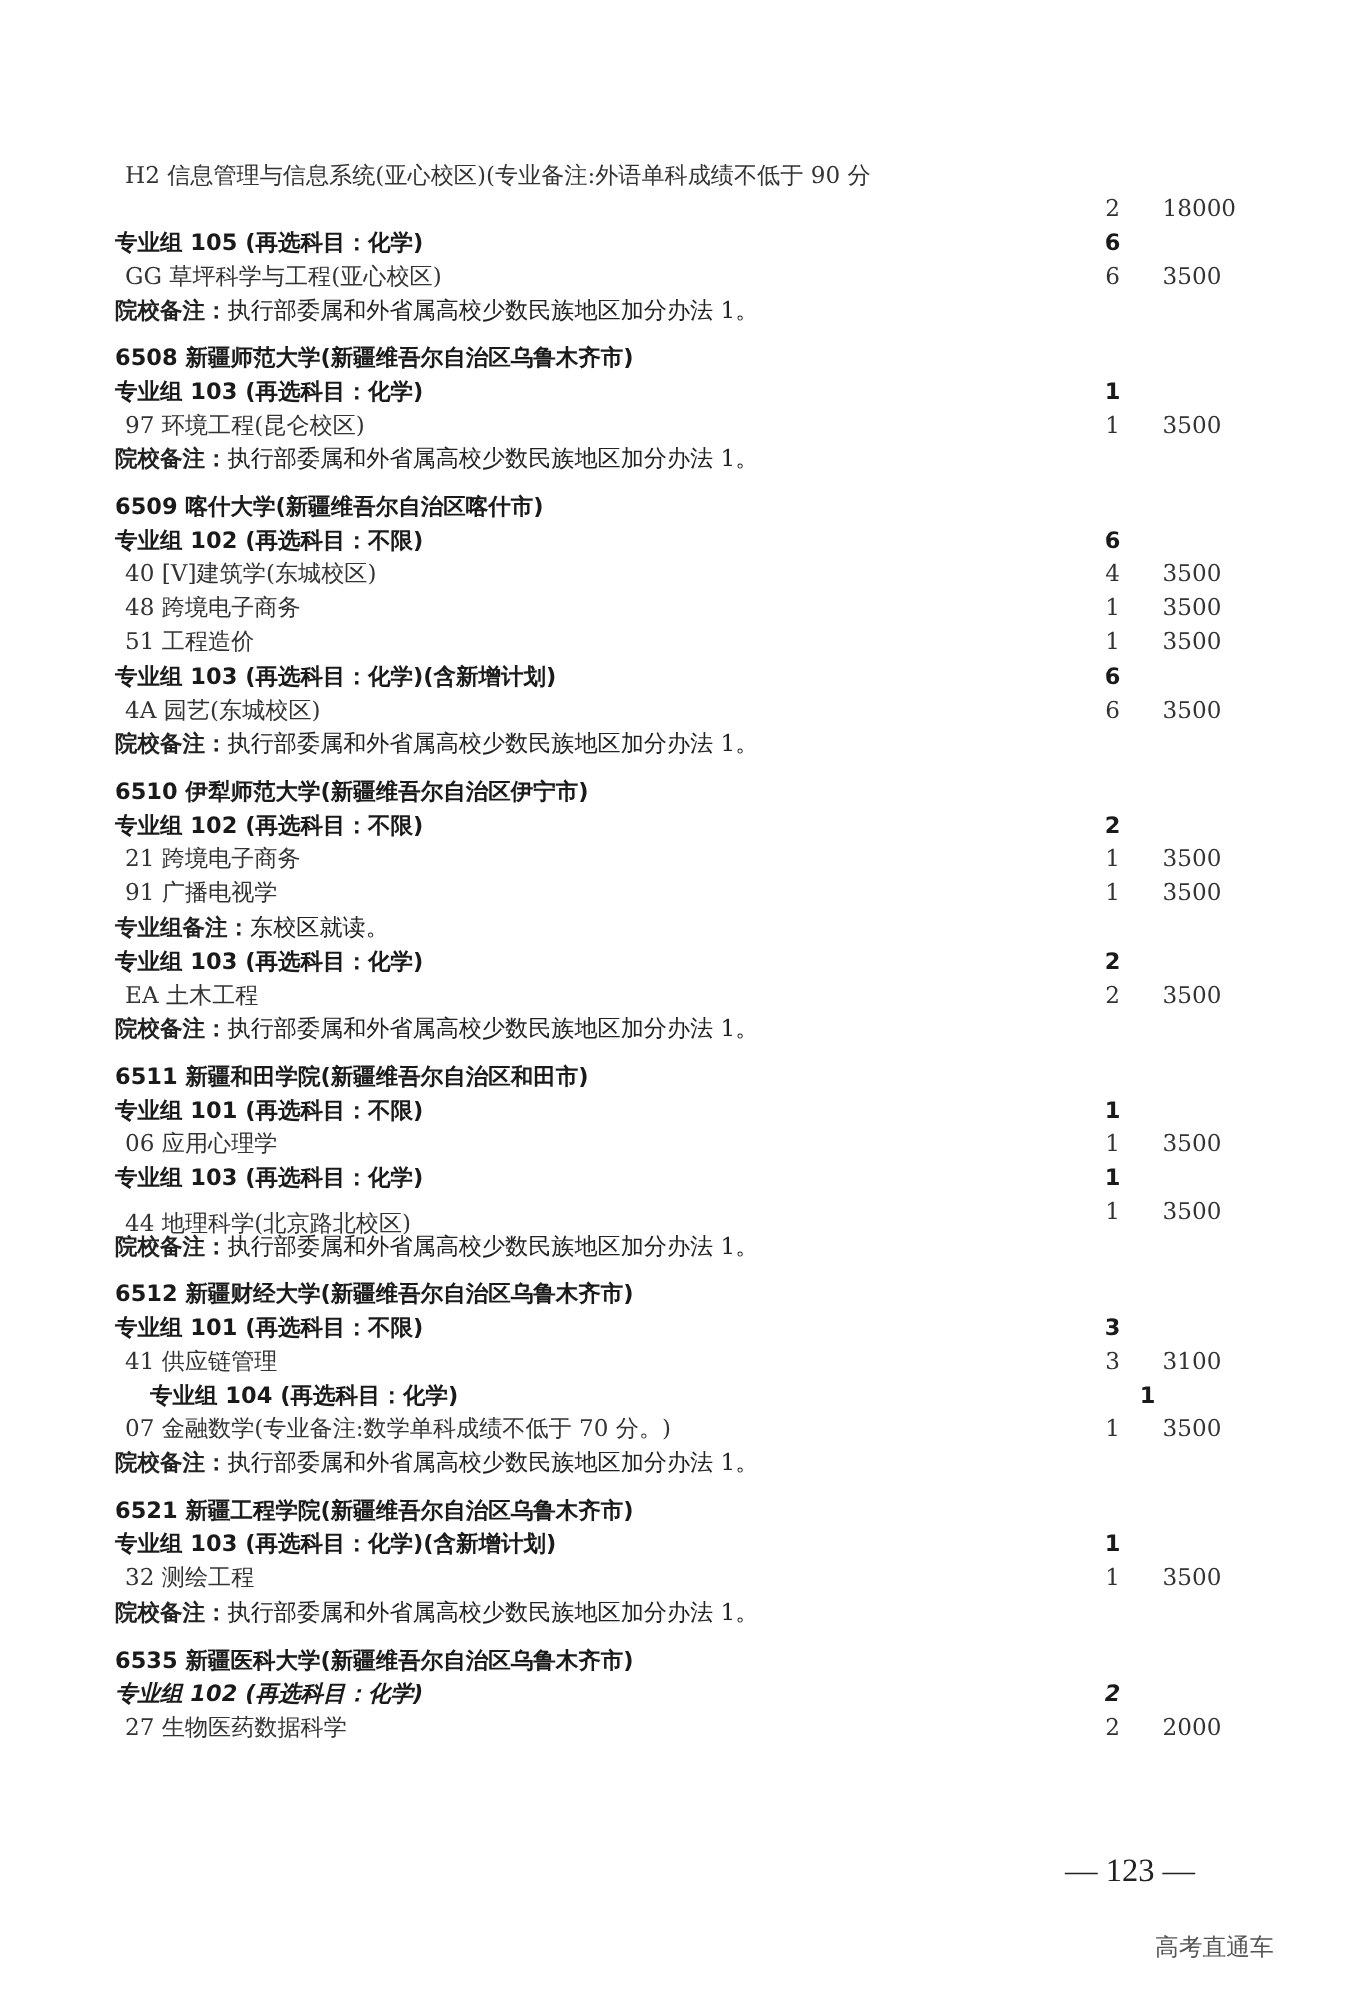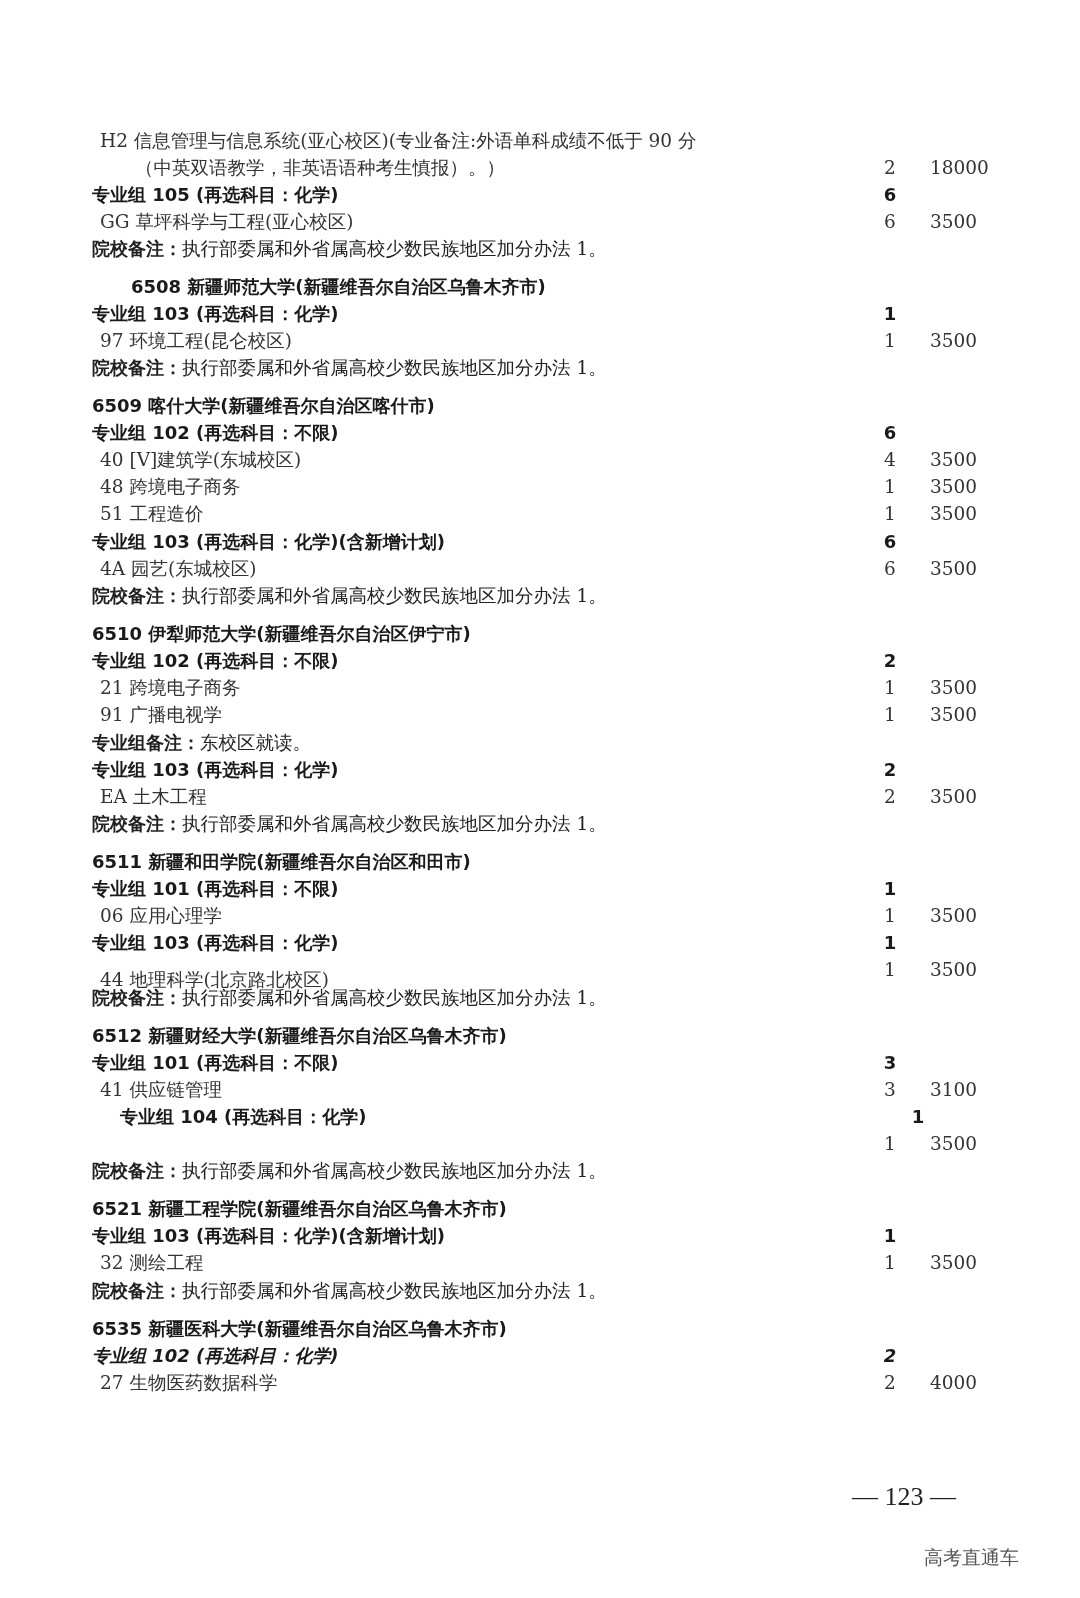--- a/index.html
+++ b/index.html
@@ -20,41 +20,40 @@
 <body>
 
 <div class="page">
   <div id="lines">
       <div class="line" style="top: 127px;">
         <span class="txt serif" style="left: 100px;">H2 信息管理与信息系统(亚心校区)(专业备注:外语单科成绩不低于 90 分</span>
         <span class="txt num1 serif"></span>
         <span class="txt num2 serif"></span>
       </div>
       <div class="line" style="top: 154px;">
-        <span class="txt serif" style="left: 135px;">（中英双语教学，非英语语种考生慎报）。）</span>
         <span class="txt num1 serif">2</span>
         <span class="txt num2 serif">18000</span>
       </div>
       <div class="line" style="top: 181px; padding-left: 37px;">
         <span class="txt sans" style="left: 92px;">专业组 105 (再选科目：化学)</span>
         <span class="txt num1 sans">6</span>
         <span class="txt num2 serif"></span>
       </div>
       <div class="line" style="top: 208px;">
         <span class="txt serif" style="left: 100px;">GG 草坪科学与工程(亚心校区)</span>
         <span class="txt num1 serif">6</span>
         <span class="txt num2 serif">3500</span>
       </div>
       <div class="line" style="top: 235px;">
         <span class="txt note" style="left: 92px;"><b>院校备注：</b><span>执行部委属和外省属高校少数民族地区加分办法 1。</span></span>
         <span class="txt num1 serif"></span>
         <span class="txt num2 serif"></span>
       </div>
       <div class="line" style="top: 273px;">
-        <span class="txt sans" style="left: 92px; margin-left: 39px;">6508 新疆师范大学(新疆维吾尔自治区乌鲁木齐市)</span>
+        <span class="txt sans" style="left: 92px;">6508 新疆师范大学(新疆维吾尔自治区乌鲁木齐市)</span>
         <span class="txt num1 sans"></span>
         <span class="txt num2 serif"></span>
       </div>
       <div class="line" style="top: 300px;">
         <span class="txt sans" style="left: 92px;">专业组 103 (再选科目：化学)</span>
         <span class="txt num1 sans">1</span>
         <span class="txt num2 serif"></span>
       </div>
       <div class="line" style="top: 327px;">
         <span class="txt serif" style="left: 100px;">97 环境工程(昆仑校区)</span>
@@ -190,20 +189,21 @@
         <span class="txt serif" style="left: 100px;">41 供应链管理</span>
         <span class="txt num1 serif">3</span>
         <span class="txt num2 serif">3100</span>
       </div>
       <div class="line" style="top: 1103px; margin-left: 28px;">
         <span class="txt sans" style="left: 92px;">专业组 104 (再选科目：化学)</span>
         <span class="txt num1 sans">1</span>
         <span class="txt num2 serif"></span>
       </div>
       <div class="line" style="top: 1130px;">
+        <span class="txt serif" style="left: 100px;">07 金融数学(专业备注:数学单科成绩不低于 70 分。)</span>
         <span class="txt num1 serif">1</span>
         <span class="txt num2 serif">3500</span>
       </div>
       <div class="line" style="top: 1157px;">
         <span class="txt note" style="left: 92px;"><b>院校备注：</b><span>执行部委属和外省属高校少数民族地区加分办法 1。</span></span>
         <span class="txt num1 serif"></span>
         <span class="txt num2 serif"></span>
       </div>
       <div class="line" style="top: 1195px;">
         <span class="txt sans" style="left: 92px;">6521 新疆工程学院(新疆维吾尔自治区乌鲁木齐市)</span>
@@ -231,18 +231,18 @@
         <span class="txt num2 serif"></span>
       </div>
       <div class="line" style="top: 1342px; font-style: italic;">
         <span class="txt sans" style="left: 92px;">专业组 102 (再选科目：化学)</span>
         <span class="txt num1 sans">2</span>
         <span class="txt num2 serif"></span>
       </div>
       <div class="line" style="top: 1369px;">
         <span class="txt serif" style="left: 100px;">27 生物医药数据科学</span>
         <span class="txt num1 serif">2</span>
-        <span class="txt num2 serif">4000</span>
+        <span class="txt num2 serif">2000</span>
       </div>
     </div>
   <div class="pageno">— 123 —</div>
   <div class="wm">高考直通车</div>
 </div>
 
 </body></html>

